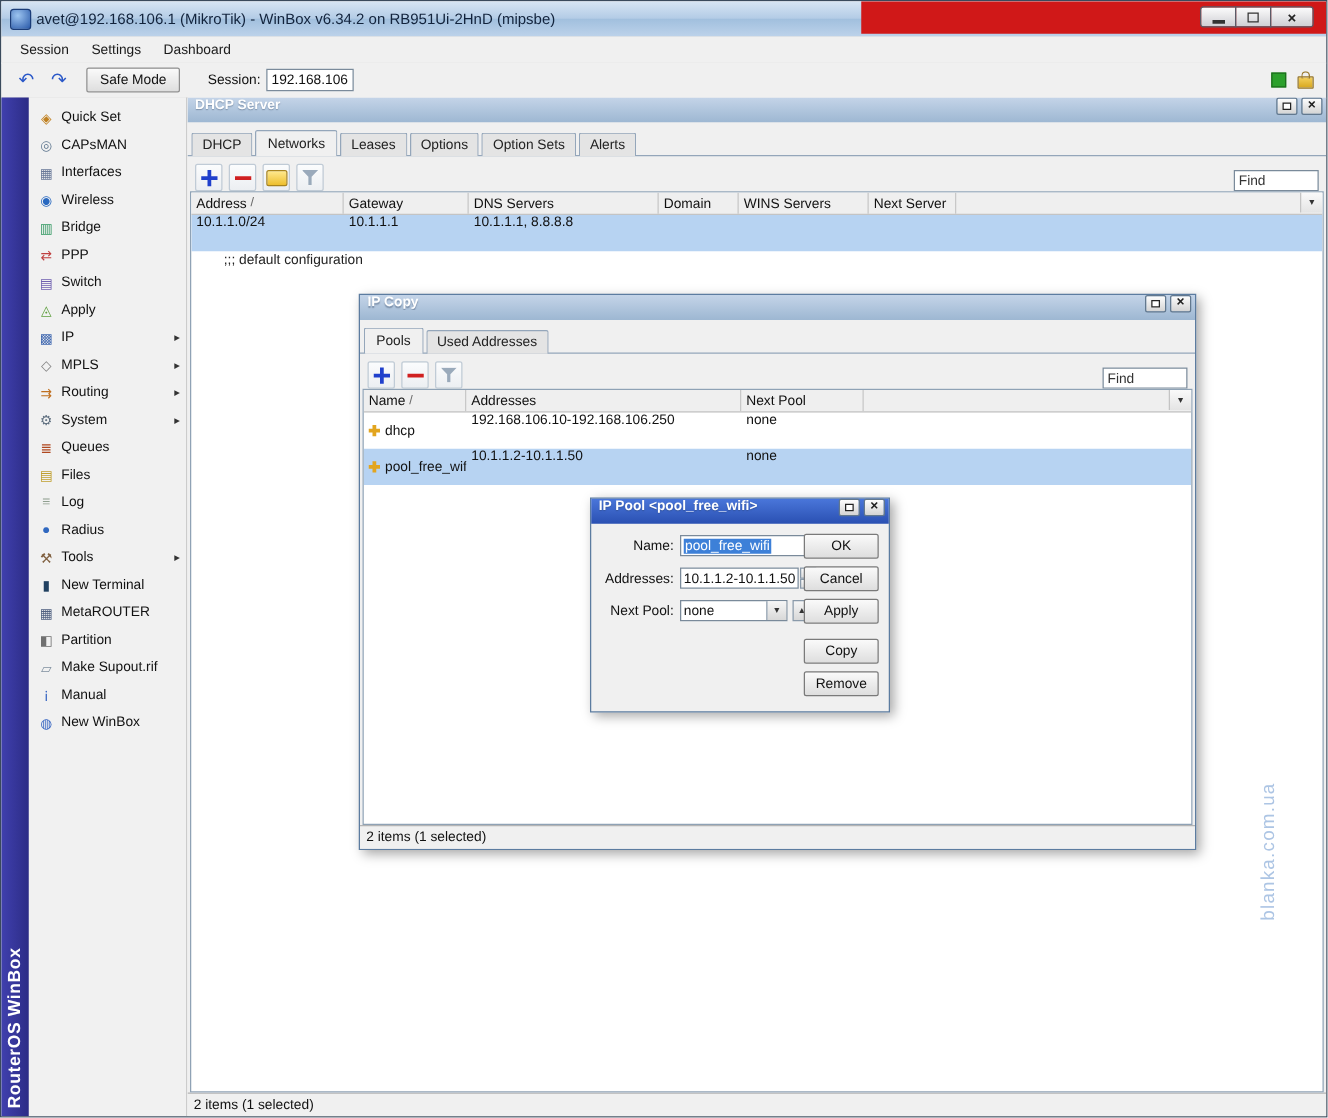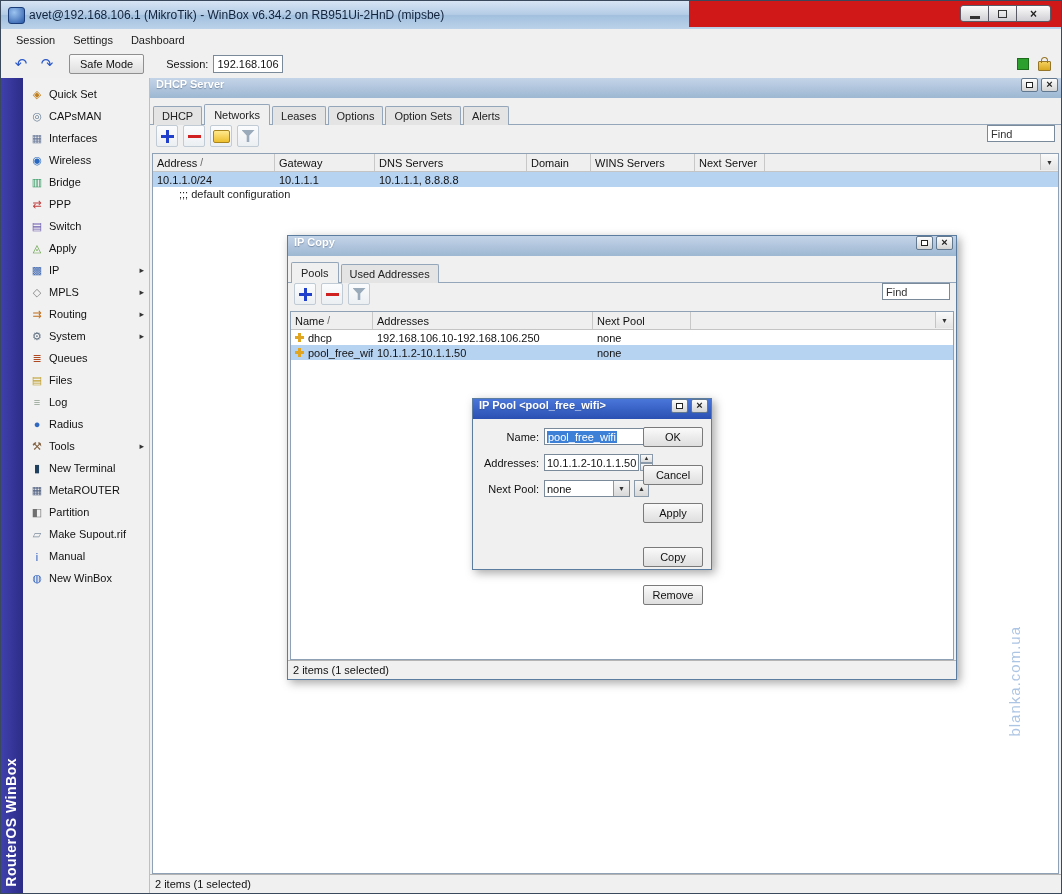--- a/index.html
+++ b/index.html
@@ -51,38 +51,38 @@
   .cw-title.active{background:linear-gradient(#4a76da,#2a50b2)}
   .cw-title-text{flex:1;text-shadow:0 1px 1px rgba(40,60,90,.4);white-space:nowrap;overflow:hidden}
   .cw-btn{width:17px;height:14px;margin-left:3px;background:linear-gradient(#fdfdfd,#d4d4d4);border:1px solid #62788e;border-radius:2px;display:flex;align-items:center;justify-content:center;flex:none;box-sizing:border-box}
   .restore-glyph{width:7px;height:6px;border:1px solid #222;background:#fff;box-sizing:border-box}
   .cw-close-glyph{font-size:11px;font-weight:bold;color:#222;line-height:1;margin-top:-1px}
 
   .tabstrip{height:24px;flex:none;display:flex;align-items:flex-end;padding:2px 3px 0;border-bottom:1px solid #94a6ba;background:#f0f0f0}
   .tab{padding:3px 8px;border:1px solid #94a6ba;border-bottom:none;border-radius:2px 2px 0 0;background:#e4e4e4;margin-right:2px;position:relative;top:1px;color:#222;white-space:nowrap}
   .tab.active{background:#f0f0f0;top:0;padding:4px 9px;margin-bottom:-1px;z-index:2}
 
-  .cw-toolbar{height:28px;flex:none;display:flex;align-items:flex-start;gap:5px;padding:0 6px}
+  .cw-toolbar{height:28px;flex:none;display:flex;align-items:flex-end;gap:5px;padding:0 6px}
   .icon-btn{width:22px;height:22px;border:1px solid #c0cbd6;border-radius:2px;background:linear-gradient(#fbfcfd,#eceff2);display:flex;align-items:center;justify-content:center;box-sizing:border-box}
   .plus-glyph{width:13px;height:13px;position:relative}
   .plus-glyph::before{content:"";position:absolute;left:0;top:5px;width:13px;height:3px;background:#2040cc}
   .plus-glyph::after{content:"";position:absolute;left:5px;top:0;width:3px;height:13px;background:#2040cc}
   .minus-glyph{width:13px;height:3px;background:#d02020}
   .comment-glyph{width:15px;height:11px;background:linear-gradient(#ffe98e,#edbf2e);border:1px solid #a8841e;border-radius:2px}
   .funnel-glyph{width:13px;height:12px;background:#9aaabb;clip-path:polygon(0 0,100% 0,60% 45%,60% 100%,40% 100%,40% 45%)}
   .find-input{margin-left:auto;width:68px;height:17px;border:1px solid #7a8a9a;background:#fff;font:11px "Liberation Sans",sans-serif;padding:0 3px;color:#222;box-sizing:border-box}
   .find-input::placeholder{color:#333;opacity:1}
 
   .listbox{flex:1;margin:0 2px;border:1px solid #8fa2b5;background:#fff;display:flex;flex-direction:column;position:relative;overflow:hidden}
   .thead{height:17px;flex:none;display:flex;background:#efefef;border-bottom:1px solid #c4c4c4}
   .hcell{display:flex;align-items:center;gap:3px;padding:0 4px;border-right:1px solid #c8c8c8;box-sizing:border-box;overflow:hidden;white-space:nowrap}
   .sort-mark{color:#666;font-size:10px}
   .col-btn{position:absolute;right:0;top:0;width:17px;height:16px;border-left:1px solid #c4c4c4;background:linear-gradient(#fafafa,#e4e4e4);display:flex;align-items:center;justify-content:center;font-size:7px;color:#333;z-index:2}
   .tbody{flex:1;position:relative;overflow:hidden}
-  .trow{height:15px;display:flex;align-items:center;position:relative;white-space:nowrap}
+  .trow{height:29px;display:flex;position:relative;white-space:nowrap}
   .trow.selected{background:#b7d3f2}
   .tcell{padding:0 4px;box-sizing:border-box;overflow:hidden;white-space:nowrap}
   .comment-cell{position:absolute;left:26px;top:0;line-height:15px;color:#222}
 
   .dhcp-head div:nth-of-type(1),.dhcp-row div:nth-of-type(1){width:122px}
   .dhcp-head div:nth-of-type(2),.dhcp-row div:nth-of-type(2){width:100px}
   .dhcp-head div:nth-of-type(3),.dhcp-row div:nth-of-type(3){width:152px}
   .dhcp-head div:nth-of-type(4),.dhcp-row div:nth-of-type(4){width:64px}
   .dhcp-head div:nth-of-type(5),.dhcp-row div:nth-of-type(5){width:104px}
   .dhcp-head div:nth-of-type(6),.dhcp-row div:nth-of-type(6){width:70px}
@@ -109,21 +109,21 @@
   .field{height:17px;border:1px solid #7a8a9a;background:#fff;display:flex;align-items:center;padding:0 2px;box-sizing:border-box}
   .name-field{width:110px}
   .sel-text{background:#3d80d8;color:#fff;padding:0 1px;white-space:nowrap}
   .addr-field{width:95px;height:17px;border:1px solid #7a8a9a;font:11px "Liberation Sans",sans-serif;padding:0 2px;box-sizing:border-box;background:#fff;color:#111}
   .spin{width:13px;height:17px;margin-left:1px;display:flex;flex-direction:column}
   .spin-btn{flex:1;border:1px solid #8a9aaa;background:linear-gradient(#fafafa,#dcdcdc);display:flex;align-items:center;justify-content:center;font-size:6px;color:#333;line-height:0;box-sizing:border-box}
   .combo{width:86px;position:relative;padding-right:16px}
   .combo-text{overflow:hidden;white-space:nowrap}
   .combo-arrow{position:absolute;right:0;top:0;bottom:0;width:15px;background:linear-gradient(#f6f6f6,#d8d8d8);border-left:1px solid #8a9aaa;display:flex;align-items:center;justify-content:center;font-size:7px;color:#333}
   .up-btn{width:15px;height:17px;margin-left:4px;border:1px solid #8a9aaa;background:linear-gradient(#f6f6f6,#d8d8d8);display:flex;align-items:center;justify-content:center;font-size:7px;color:#333;box-sizing:border-box}
-  .dlg-btns{position:absolute;top:8px;right:8px;display:flex;flex-direction:column;gap:18px}
+  .dlg-btns{position:absolute;top:8px;right:8px;display:flex;flex-direction:column;gap:6px}
   .dlg-btn{width:60px;height:20px;display:flex;align-items:center;justify-content:center;background:linear-gradient(#fafafa,#dedede);border:1px solid #7a7a7a;border-radius:2px;box-sizing:border-box}
   .dlg-btn.gap{margin-top:6px}
 
   .watermark{position:absolute;right:38px;top:548px;writing-mode:vertical-rl;transform:rotate(180deg);color:rgba(105,150,205,.55);font-size:15px;letter-spacing:1px;z-index:4}
 </style>
 </head>
 <body>
 
 <div class="app">
 

